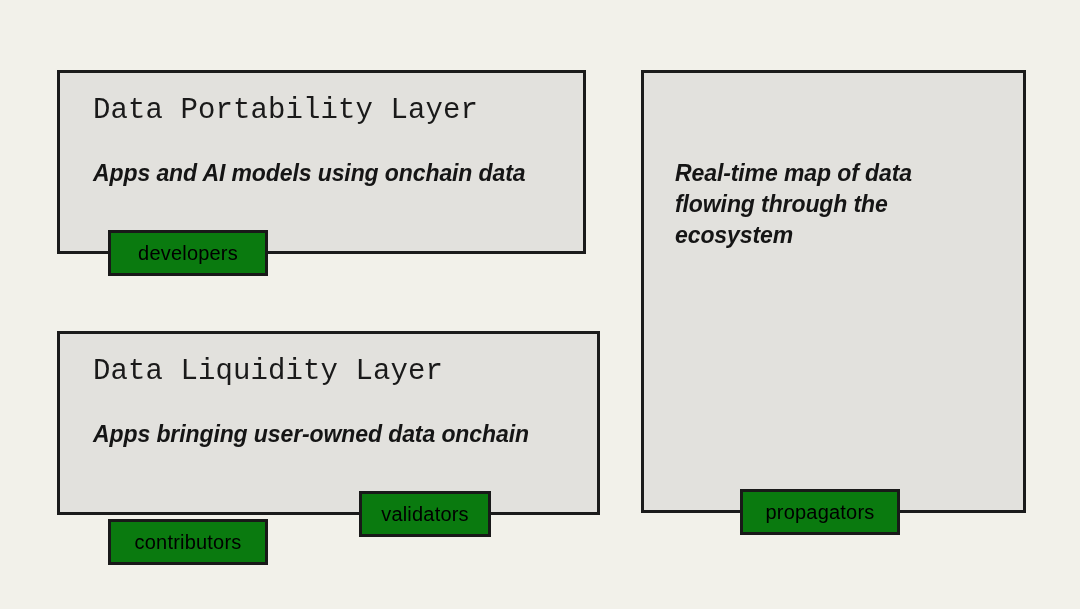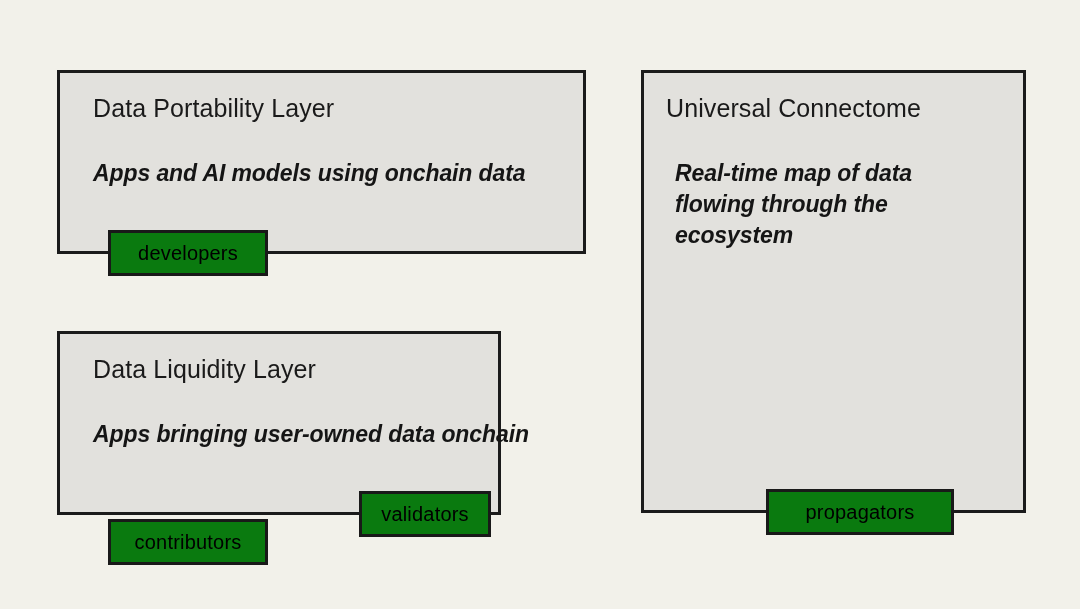--- a/index.html
+++ b/index.html
@@ -24,26 +24,27 @@
 
   
   .layer-panel {
     position: absolute;
     background: #e2e1dd;
     border: 3px solid #1b1b1b;
   }
 
   .panel-title {
     position: absolute;
-    font-size: 25px;
+    font-size: 29px;
     font-weight: 400;
     color: #1a1a1a;
     letter-spacing: 0.1px;
     line-height: 1.1;
     white-space: nowrap;
+    font-family: Liberation Mono, monospace;
   }
 
   .panel-subtitle {
     position: absolute;
     font-size: 23px;
     font-style: italic;
     font-weight: 700;
     color: #151515;
     line-height: 1.35;
     letter-spacing: -0.1px;
@@ -56,21 +57,21 @@
     width: 529px;
     height: 184px;
   }
   #panel-portability .panel-title { left: 33px; top: 22px; }
   #panel-portability .panel-subtitle { left: 33px; top: 85px; white-space: nowrap; }
 
   
   #panel-liquidity {
     left: 57px;
     top: 331px;
-    width: 444px;
+    width: 543px;
     height: 184px;
   }
   #panel-liquidity .panel-title { left: 33px; top: 22px; }
   #panel-liquidity .panel-subtitle { left: 33px; top: 85px; white-space: nowrap; }
 
   
   #panel-connectome {
     left: 641px;
     top: 70px;
     width: 385px;
@@ -92,39 +93,38 @@
     align-items: center;
     justify-content: center;
     letter-spacing: 0.2px;
     z-index: 5;
   }
 
   #chip-developers  { left: 108px; top: 230px; width: 160px; }
   #chip-users       { left: 359px; top: 230px; width: 160px; }
   #chip-contributors{ left: 108px; top: 491px; width: 160px; margin-top: 28px; }
   #chip-validators  { left: 359px; top: 491px; width: 132px; }
-  #chip-propagators { left: 766px; top: 489px; width: 188px; }
+  #chip-propagators { left: 740px; top: 489px; width: 160px; }
 </style>
 </head>
 <body>
 
 <div id="canvas">
 
   <div class="layer-panel" id="panel-portability">
     <div class="panel-title">Data Portability Layer</div>
     <div class="panel-subtitle">Apps and AI models using onchain data</div>
   </div>
 
   <div class="layer-panel" id="panel-liquidity">
     <div class="panel-title">Data Liquidity Layer</div>
     <div class="panel-subtitle">Apps bringing user-owned data onchain</div>
   </div>
 
   <div class="layer-panel" id="panel-connectome">
-    <div class="panel-title">Universal Connectome</div>
     <div class="panel-subtitle">Real-time map of data flowing through the ecosystem</div>
   </div>
 
   <div class="role-chip" id="chip-developers">developers</div>
 
 
   <div class="role-chip" id="chip-contributors">contributors</div>
 
   <div class="role-chip" id="chip-validators">validators</div>
 

